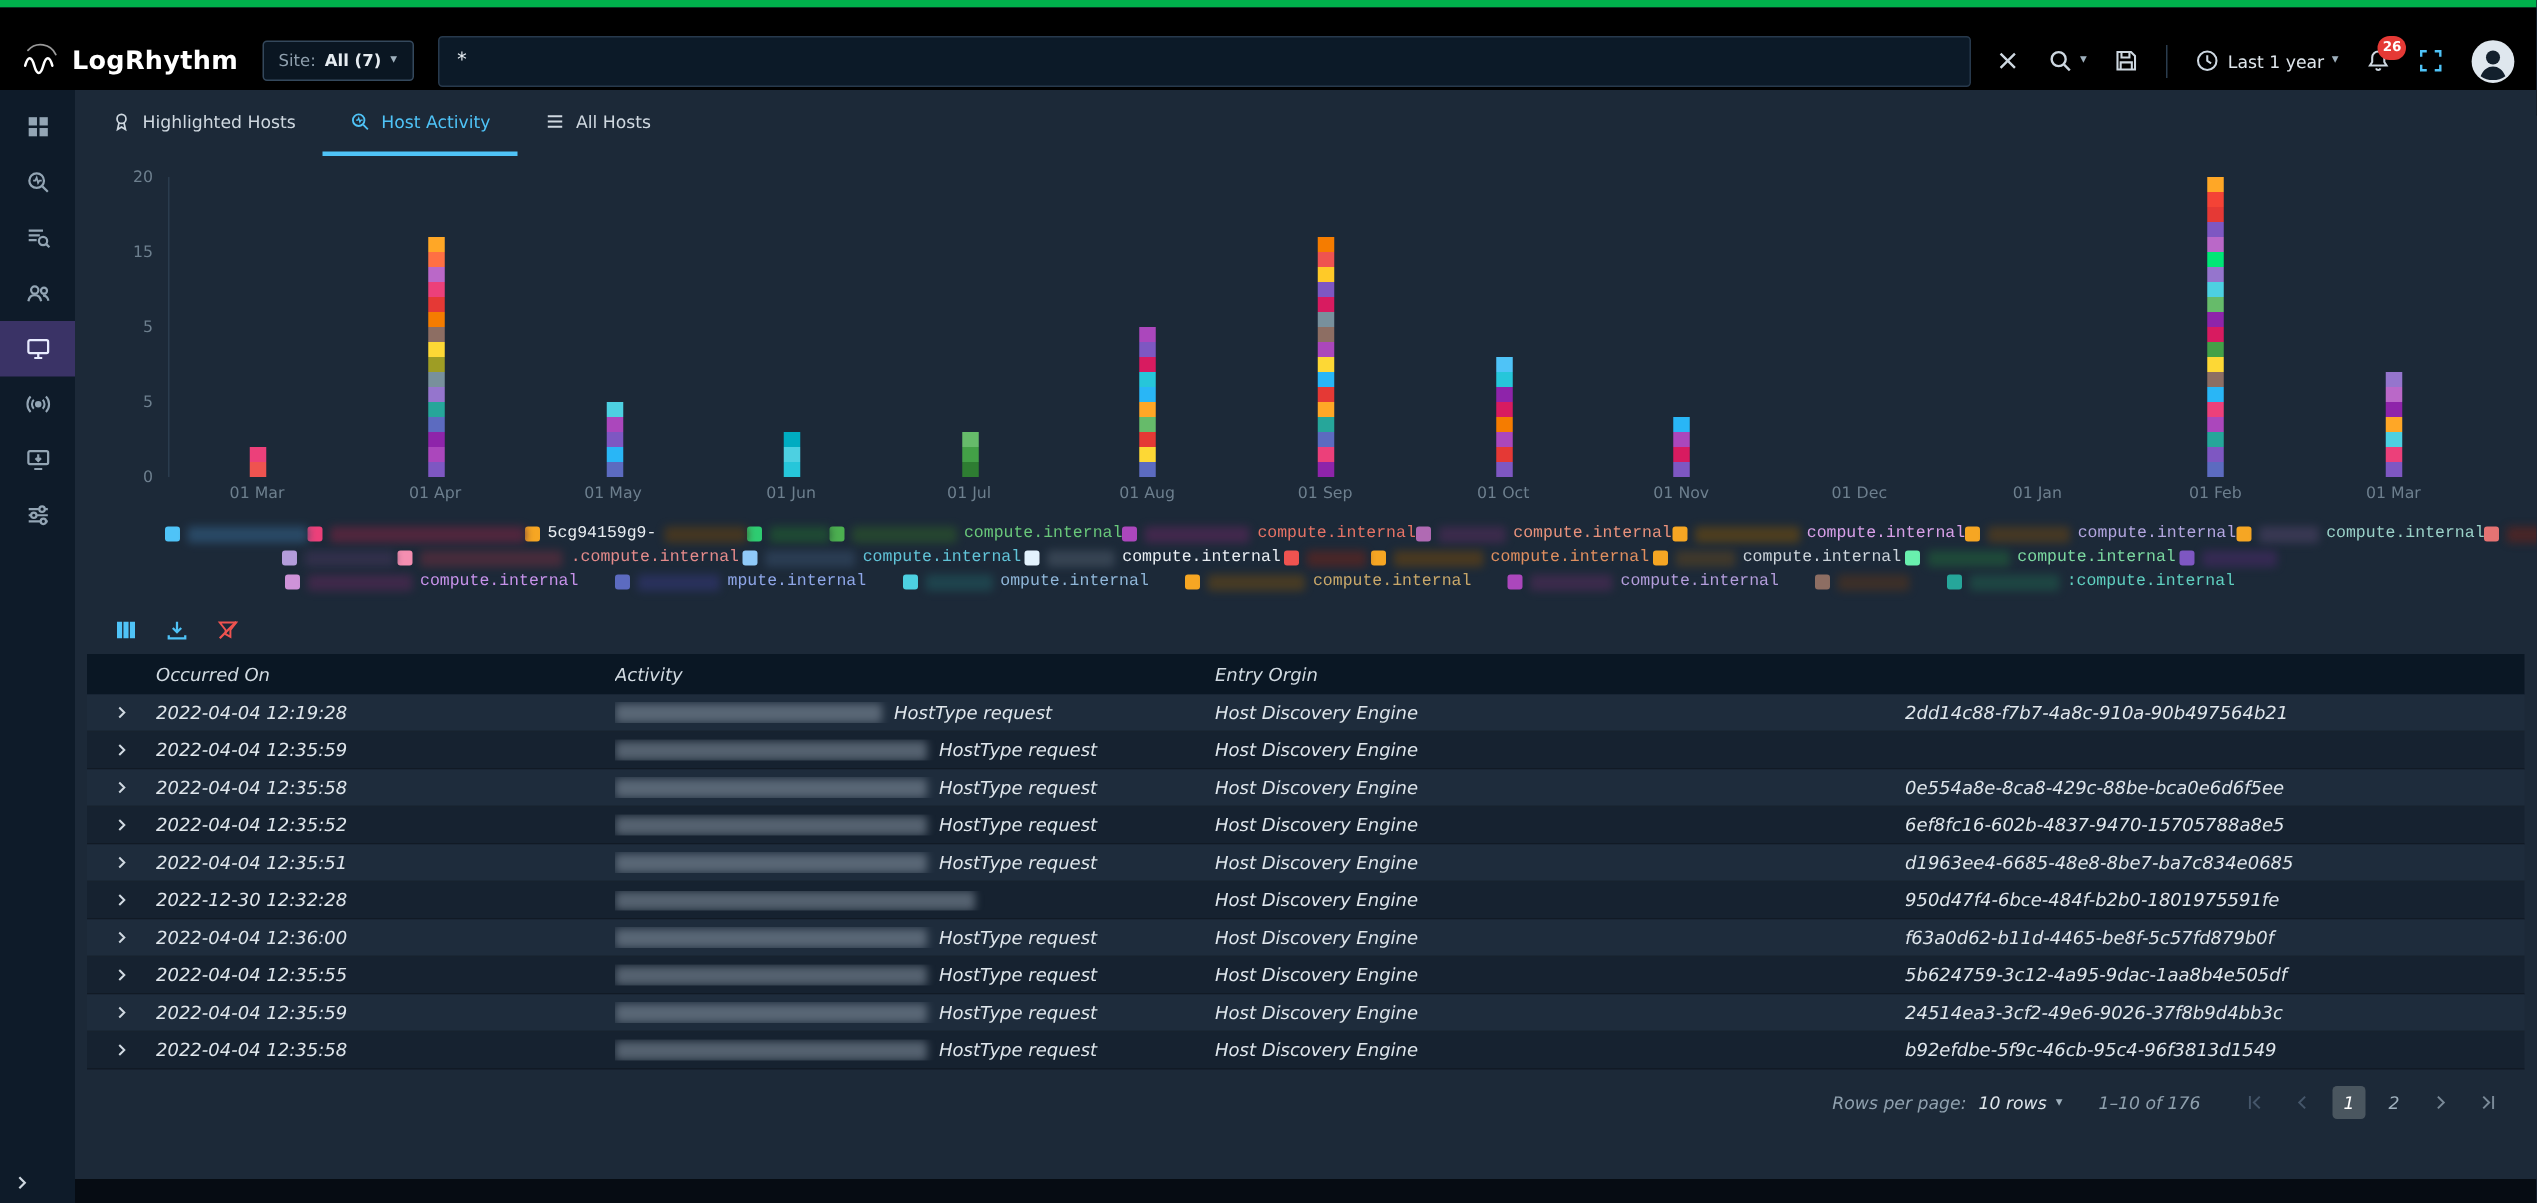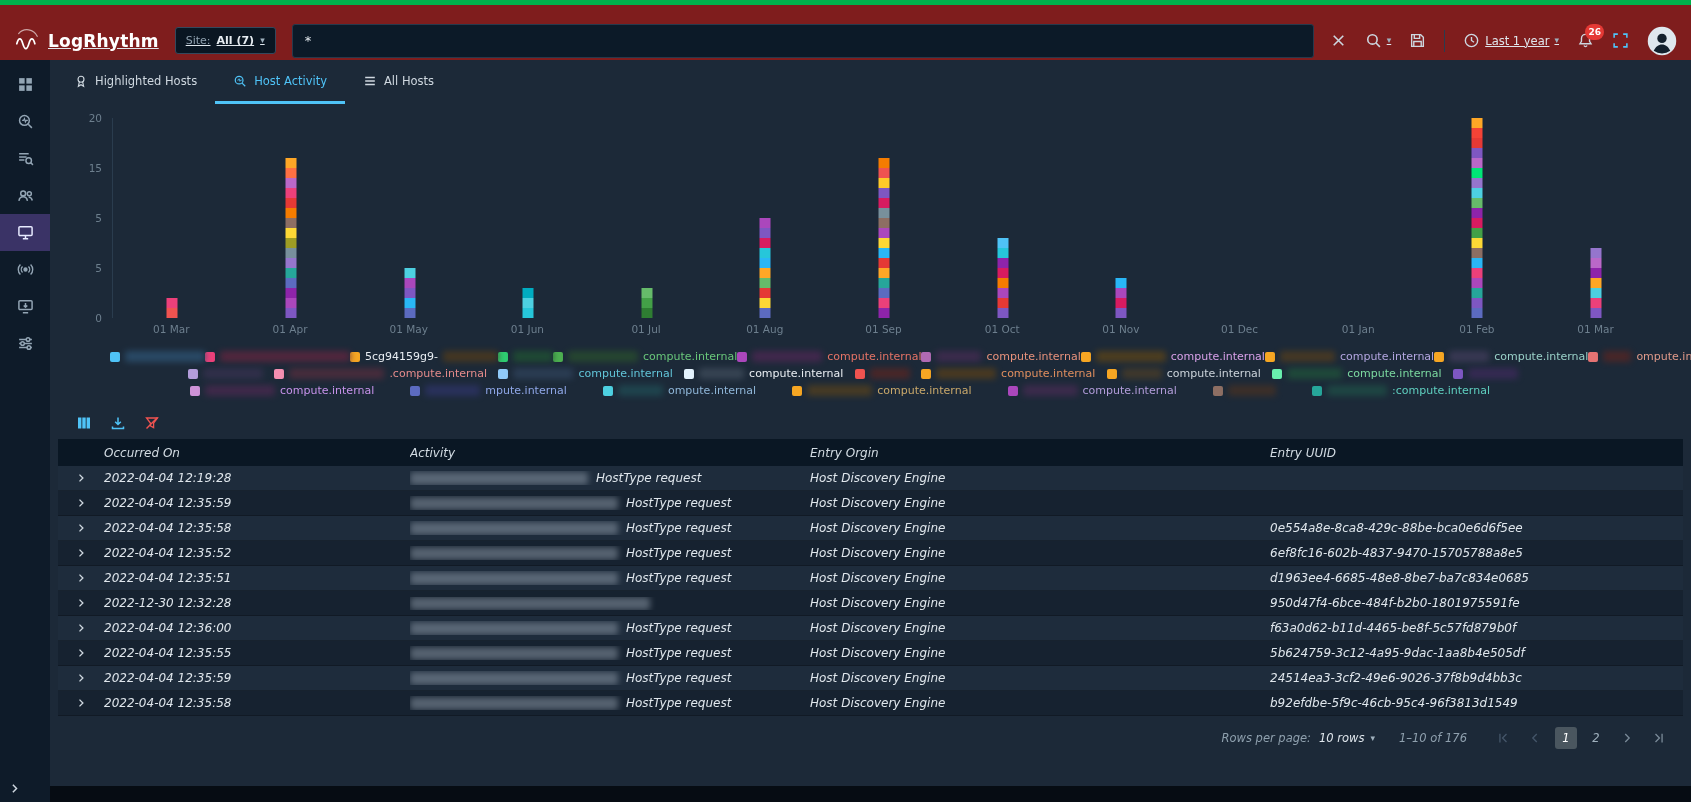--- a/index.html
+++ b/index.html
@@ -7,22 +7,22 @@
   body {
     width:1691px; height:802px; position:relative; overflow:hidden;
     background:#1c2938; color:#dfe6ec;
     font-family:"DejaVu Sans","Liberation Sans",sans-serif;
   }
   svg { display:block; }
 
   
   .topbar { position:absolute; top:0; left:0; right:0; height:60px; }
   .green-strip { height:5px; background:#00b14c; }
-  .topbar-inner { height:72px; background:#7f1d1d; border-bottom:1px solid #0a141f;
-    display:flex; align-items:center; padding:0 14px; gap:16px;text-decoration:underline; }
+  .topbar-inner { height:72px; background:#000000; border-bottom:1px solid #0a141f;
+    display:flex; align-items:center; padding:0 14px; gap:16px; }
   .brand { display:flex; align-items:center; gap:8px; }
   .brand-logo svg { width:26px; height:26px; }
   .brand-text { font-size:17px; font-weight:bold; color:#ffffff; letter-spacing:.2px; }
   .site-select { display:flex; align-items:center; gap:6px; border:1px solid #34485c;
     background:#0a1622; border-radius:3px; padding:6px 10px; font-size:11px; cursor:pointer; }
   .site-label { color:#8fa0ae; }
   .site-value { color:#e6ecf1; font-weight:bold; }
   .caret { font-size:9px; color:#9fb0bd; line-height:1; }
   .searchbox { flex:1; }
   .searchbox input { width:100%; height:34px; background:#0c1a28; border:1px solid #27394c;
@@ -69,21 +69,21 @@
     display:flex; flex-direction:column-reverse; }
   .seg { width:11px; height:10px; }
   .xlabels { position:absolute; left:32px; right:0; top:205px; display:flex; }
   .xlab { flex:1; text-align:center; font-size:10.5px; color:#6d7f8e; }
 
   .legend { margin:8px 0 0 60px; flex:none; }
   .lrow { display:flex; align-items:center; justify-content:space-between; margin-bottom:4px; }
   .lrow.r1 { width:1480px; }
   .lrow.r2 { width:1330px; margin-left:78px; }
   .lrow.r3 { width:1300px; margin-left:80px; }
-  .litem { display:flex; align-items:center; gap:5px; font-size:11px; white-space:nowrap; cursor:pointer; }
+  .litem { display:flex; align-items:center; gap:5px; font-size:11px; white-space:nowrap; cursor:pointer;font-family:Liberation Mono, monospace; }
   .lsw { width:10px; height:10px; border-radius:2px; flex:none; }
   .lblur { height:11px; border-radius:2px; filter:blur(3px); opacity:.9; flex:none; }
 
   .toolbar { display:flex; gap:18px; margin:14px 0 8px 26px; flex:none; }
   .tbicon { cursor:pointer; }
   .tbicon svg { width:16px; height:16px; }
 
   .table { margin:0 8px; font-size:12px; flex:none;font-style:italic; }
   .trow { display:grid; grid-template-columns:46px 306px 400px 460px 1fr; align-items:center; height:25px; }
   .thead .trow { height:27px; background:#0a1724; color:#d2dbe2; }
@@ -641,38 +641,38 @@
           </svg></span></span>
     </div>
 
   <div class="table">
     <div class="thead">
         <div class="trow">
           <div></div>
           <div class="cell">Occurred On</div>
           <div class="cell">Activity</div>
           <div class="cell">Entry Orgin</div>
-          <div class="cell">Entry UUID</div>
         </div>
       </div>
     <div class="tbody">
         <div class="trow">
           <div class="chev">
             <span>
               <svg viewBox="0 0 16 16" fill="none" stroke="currentColor" stroke-width="1.8">
                 <path d="M6 3.5L10.5 8 6 12.5"></path>
               </svg>
             </span>
           </div>
           <div class="cell">2022-04-04 12:19:28</div>
           <div class="cell act-cell">
             <span class="blur-block" style="width: 178px;"></span>
             <span>HostType request</span>
           </div>
           <div class="cell">Host Discovery Engine</div>
+          <div class="cell">2dd14c88-f7b7-4a8c-910a-90b497564b21</div>
         </div>
         <div class="trow">
           <div class="chev">
             <span>
               <svg viewBox="0 0 16 16" fill="none" stroke="currentColor" stroke-width="1.8">
                 <path d="M6 3.5L10.5 8 6 12.5"></path>
               </svg>
             </span>
           </div>
           <div class="cell">2022-04-04 12:35:59</div>

